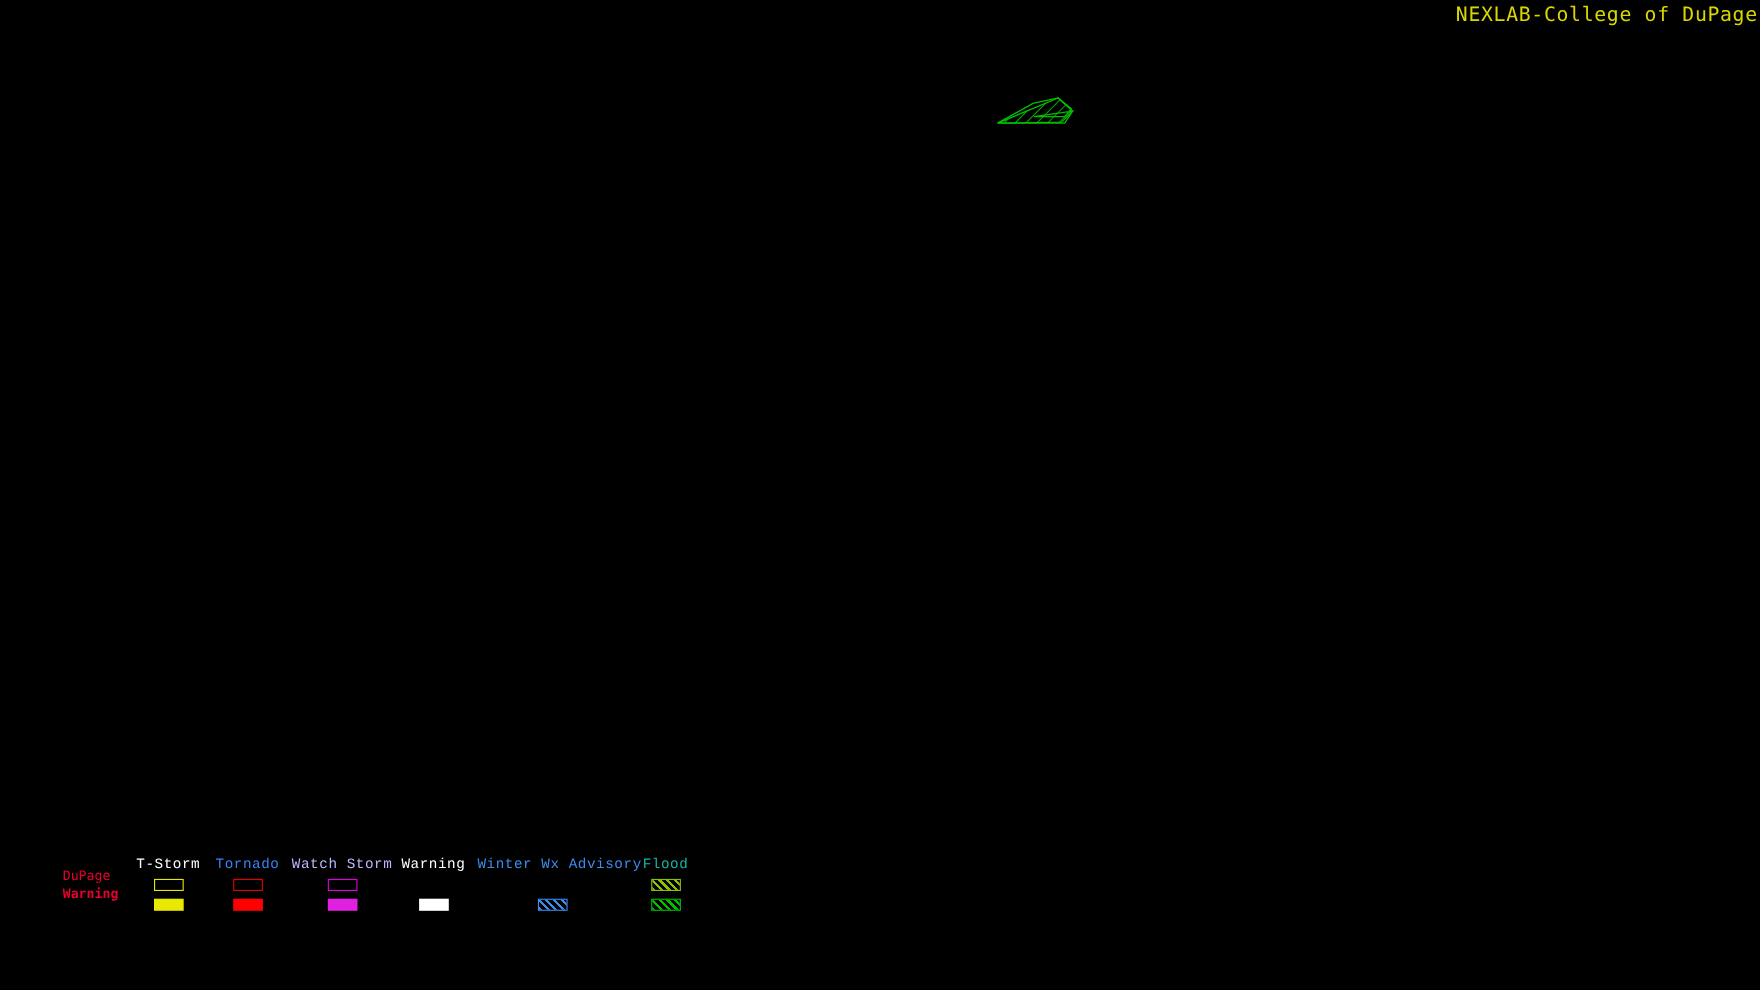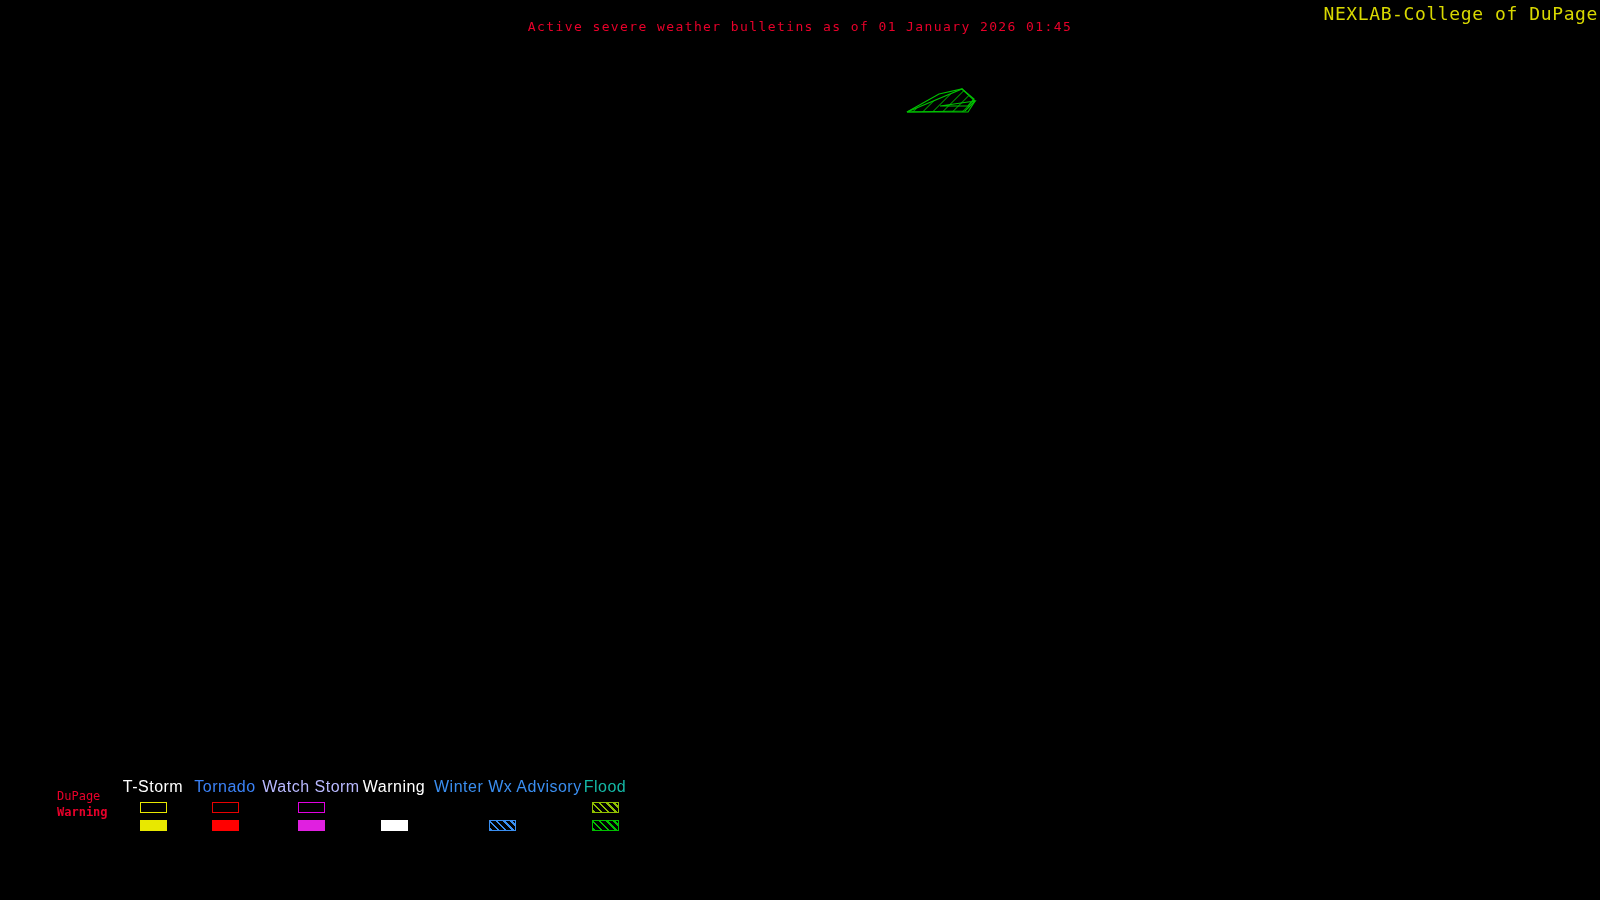--- a/index.html
+++ b/index.html
@@ -71,44 +71,43 @@
   }
   .legend-rowlabel.watch { color: #e8002a; }
   .legend-rowlabel.warning { color: #e8002a; font-weight: bold; }
 
   .legend-col {
     position: absolute;
     top: -10px;
     text-align: center;
   }
   .legend-col .col-title {
-    font-size: 16px;
+    font-size: 13px;
     white-space: pre;
     letter-spacing: 0.5px;
-    font-family: Liberation Sans, sans-serif;
+    font-family: Liberation Mono, monospace;
   }
   .swatch-wrap {
     position: relative;
     height: 16px;
     margin-top: 2px;
   }
   .swatch {
     display: inline-block;
     width: 27px;
     height: 11px;
     box-sizing: border-box;
   }
   .swatch.empty { background: transparent; }
 </style>
 </head>
 <body>
 
 <div id="stage">
 
-  <div class="title">Active severe weather bulletins as of 01 January 2026 01:45</div>
   <div class="branding">NEXLAB-College of DuPage</div>
 
   <div class="map-area">
     <svg width="1600" height="730" viewBox="0 0 1600 730" style="position:absolute;left:0;top:0;">
       <defs>
         <pattern id="greenHatch" width="7" height="7" patternTransform="rotate(45)" patternUnits="userSpaceOnUse">
           <line x1="0" y1="0" x2="0" y2="7" stroke="#00c000" stroke-width="1.6"></line>
         </pattern>
       </defs>
       <g>

